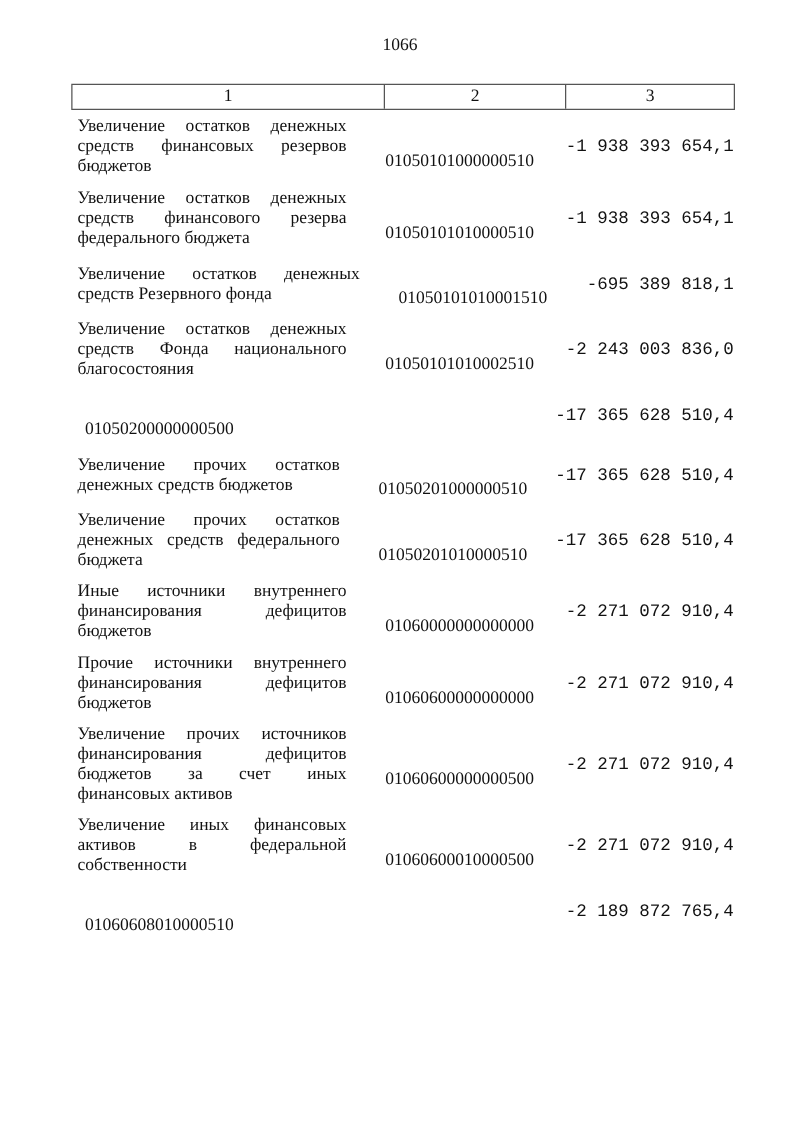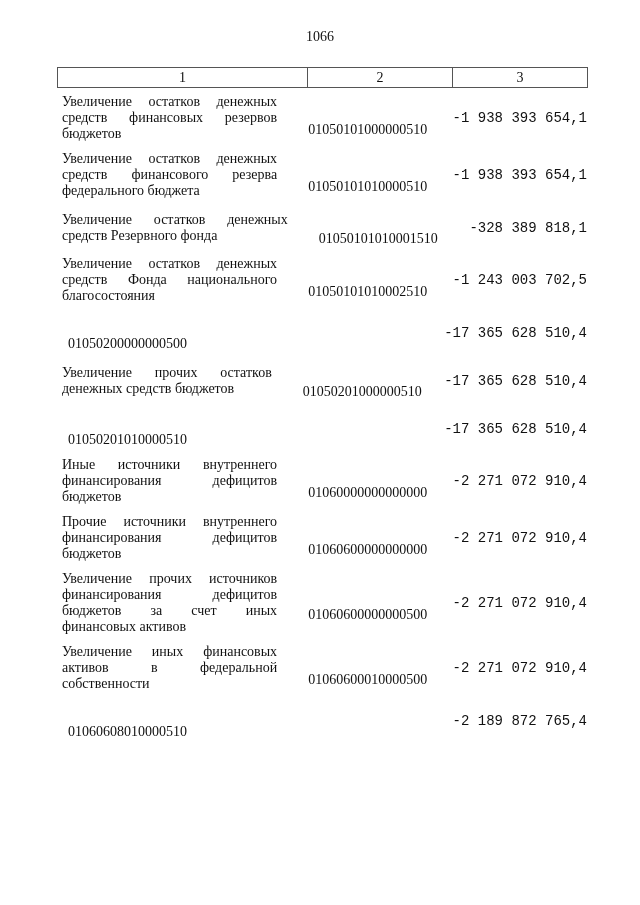--- a/index.html
+++ b/index.html
@@ -62,37 +62,38 @@
       <div class="c3">-1 938 393 654,1</div>
     </div>
     <div class="row">
       <div class="c1">Увеличение остатков денежных средств финансового резерва федерального бюджета</div>
       <div class="c2">01050101010000510</div>
       <div class="c3">-1 938 393 654,1</div>
     </div>
     <div class="row">
       <div class="c1">Увеличение остатков денежных средств Резервного фонда</div>
       <div class="c2">01050101010001510</div>
-      <div class="c3">-328 389 818,1</div>
+      <div class="c3">-695 389 818,1</div>
     </div>
     <div class="row">
       <div class="c1">Увеличение остатков денежных средств Фонда национального благосостояния</div>
       <div class="c2">01050101010002510</div>
-      <div class="c3">-1 243 003 702,5</div>
+      <div class="c3">-2 243 003 836,0</div>
     </div>
     <div class="row">
       <div class="c2">01050200000000500</div>
       <div class="c3">-17 365 628 510,4</div>
     </div>
     <div class="row">
       <div class="c1">Увеличение прочих остатков денежных средств бюджетов</div>
       <div class="c2">01050201000000510</div>
       <div class="c3">-17 365 628 510,4</div>
     </div>
     <div class="row">
+      <div class="c1">Увеличение прочих остатков денежных средств федерального бюджета</div>
       <div class="c2">01050201010000510</div>
       <div class="c3">-17 365 628 510,4</div>
     </div>
     <div class="row">
       <div class="c1">Иные источники внутреннего финансирования дефицитов бюджетов</div>
       <div class="c2">01060000000000000</div>
       <div class="c3">-2 271 072 910,4</div>
     </div>
     <div class="row">
       <div class="c1">Прочие источники внутреннего финансирования дефицитов бюджетов</div>

